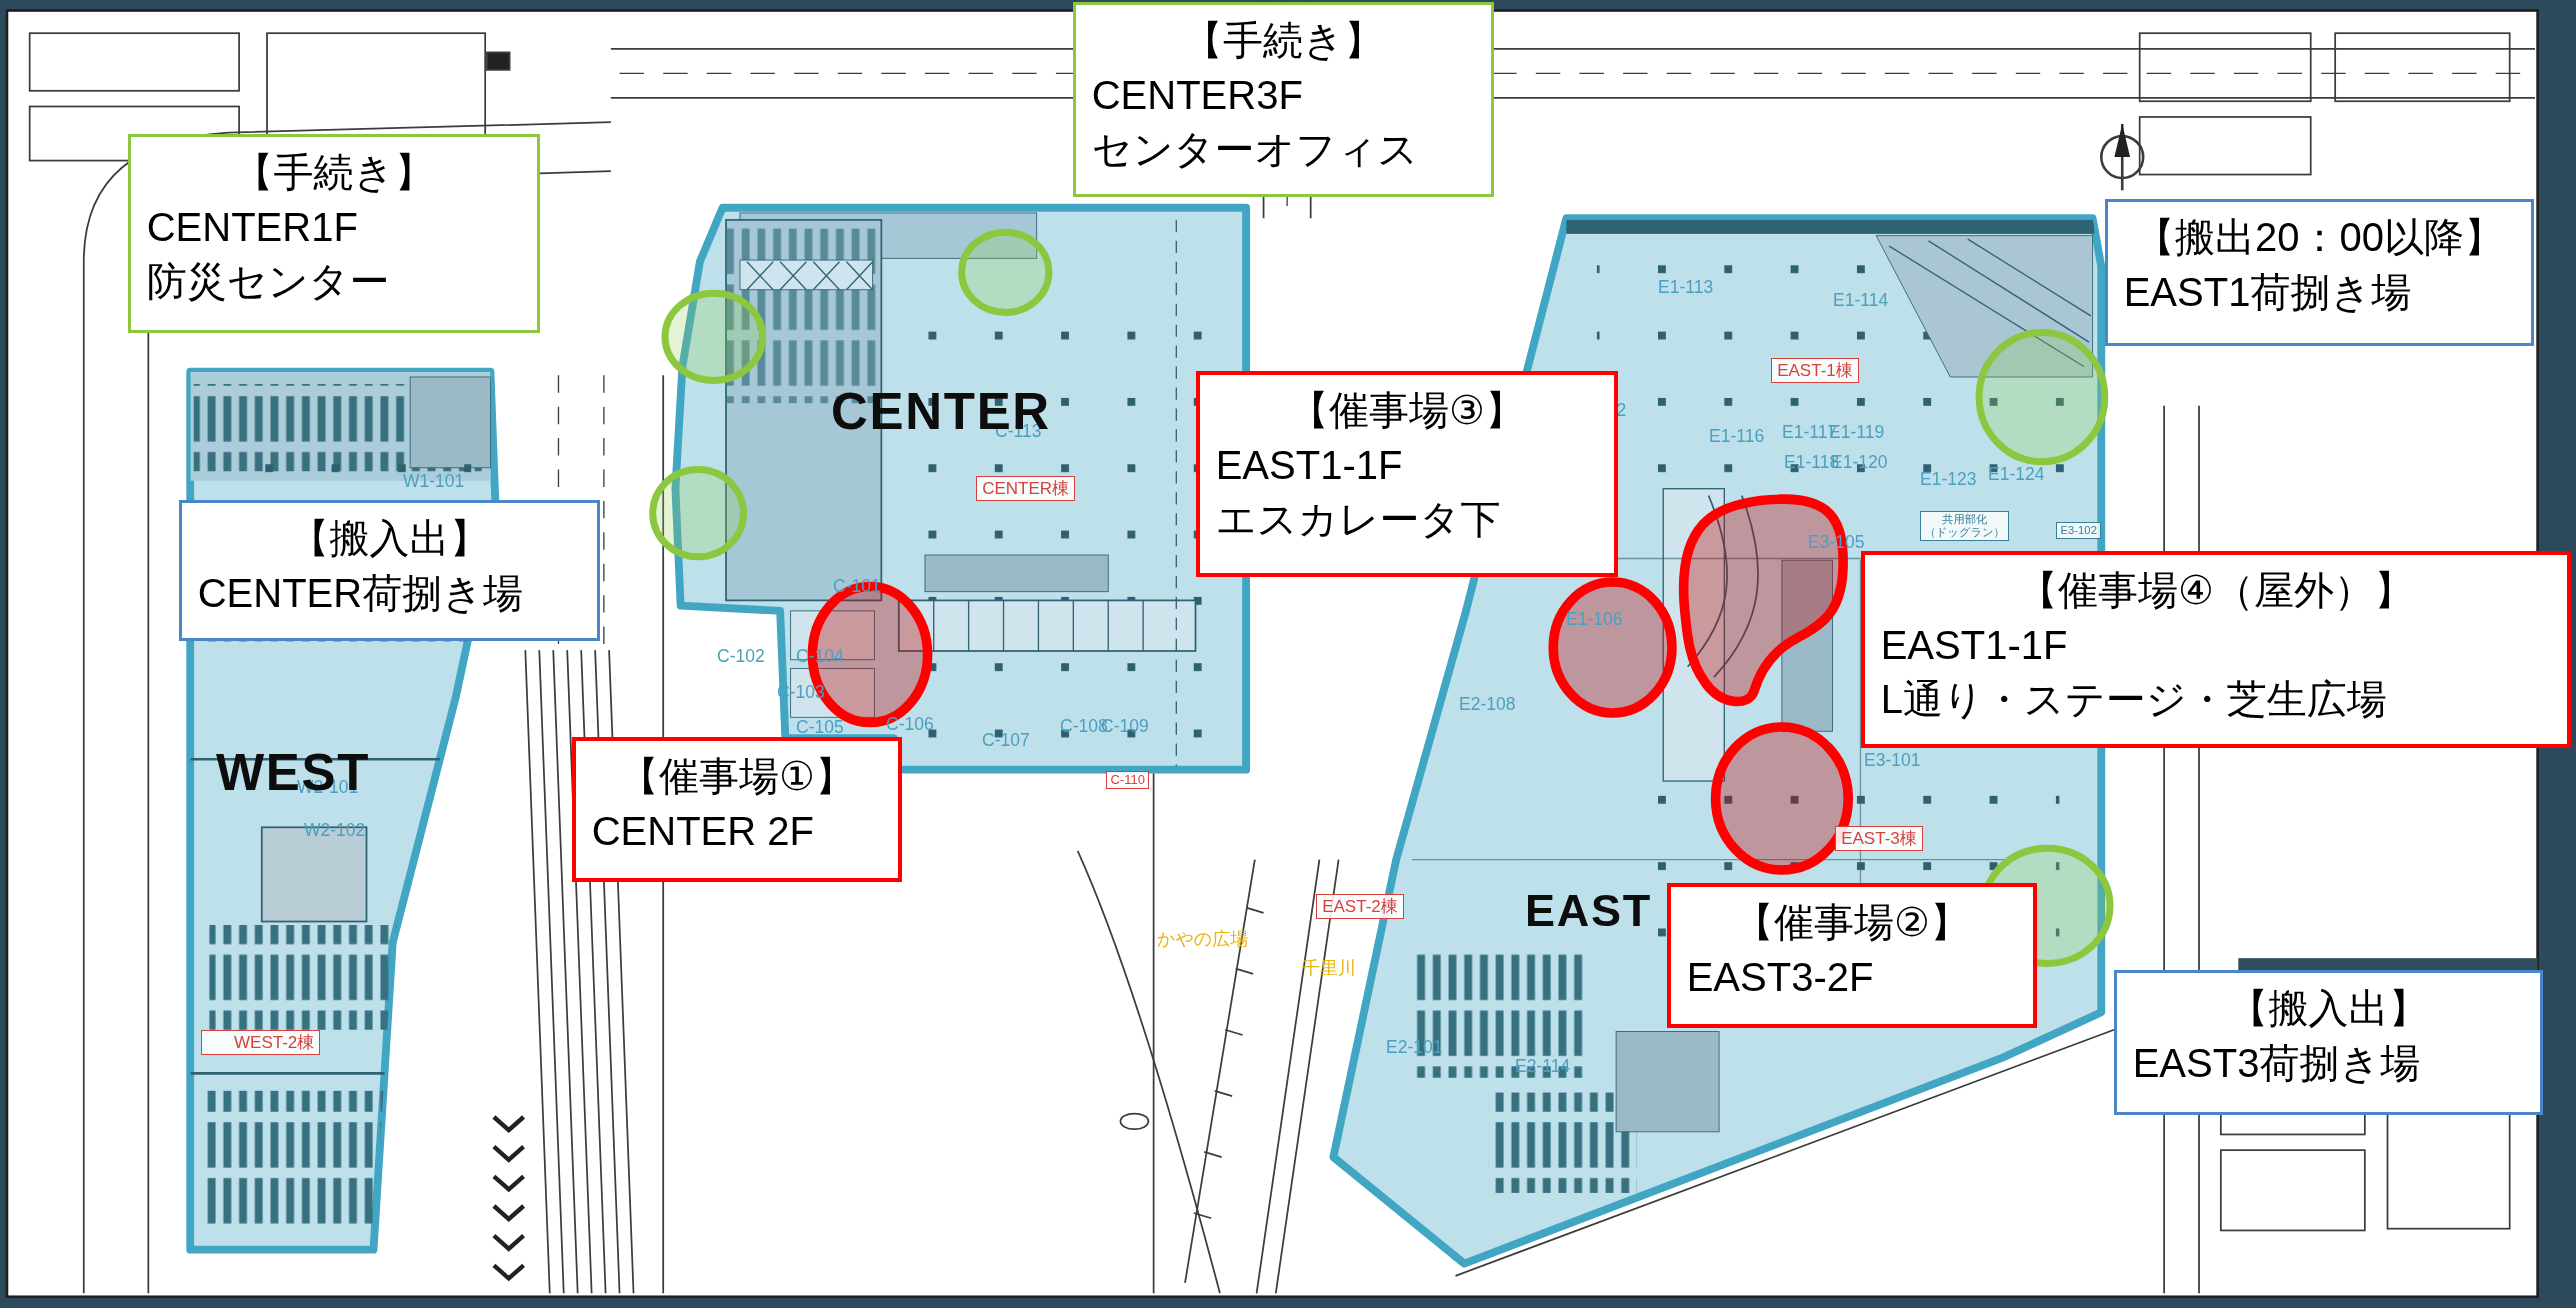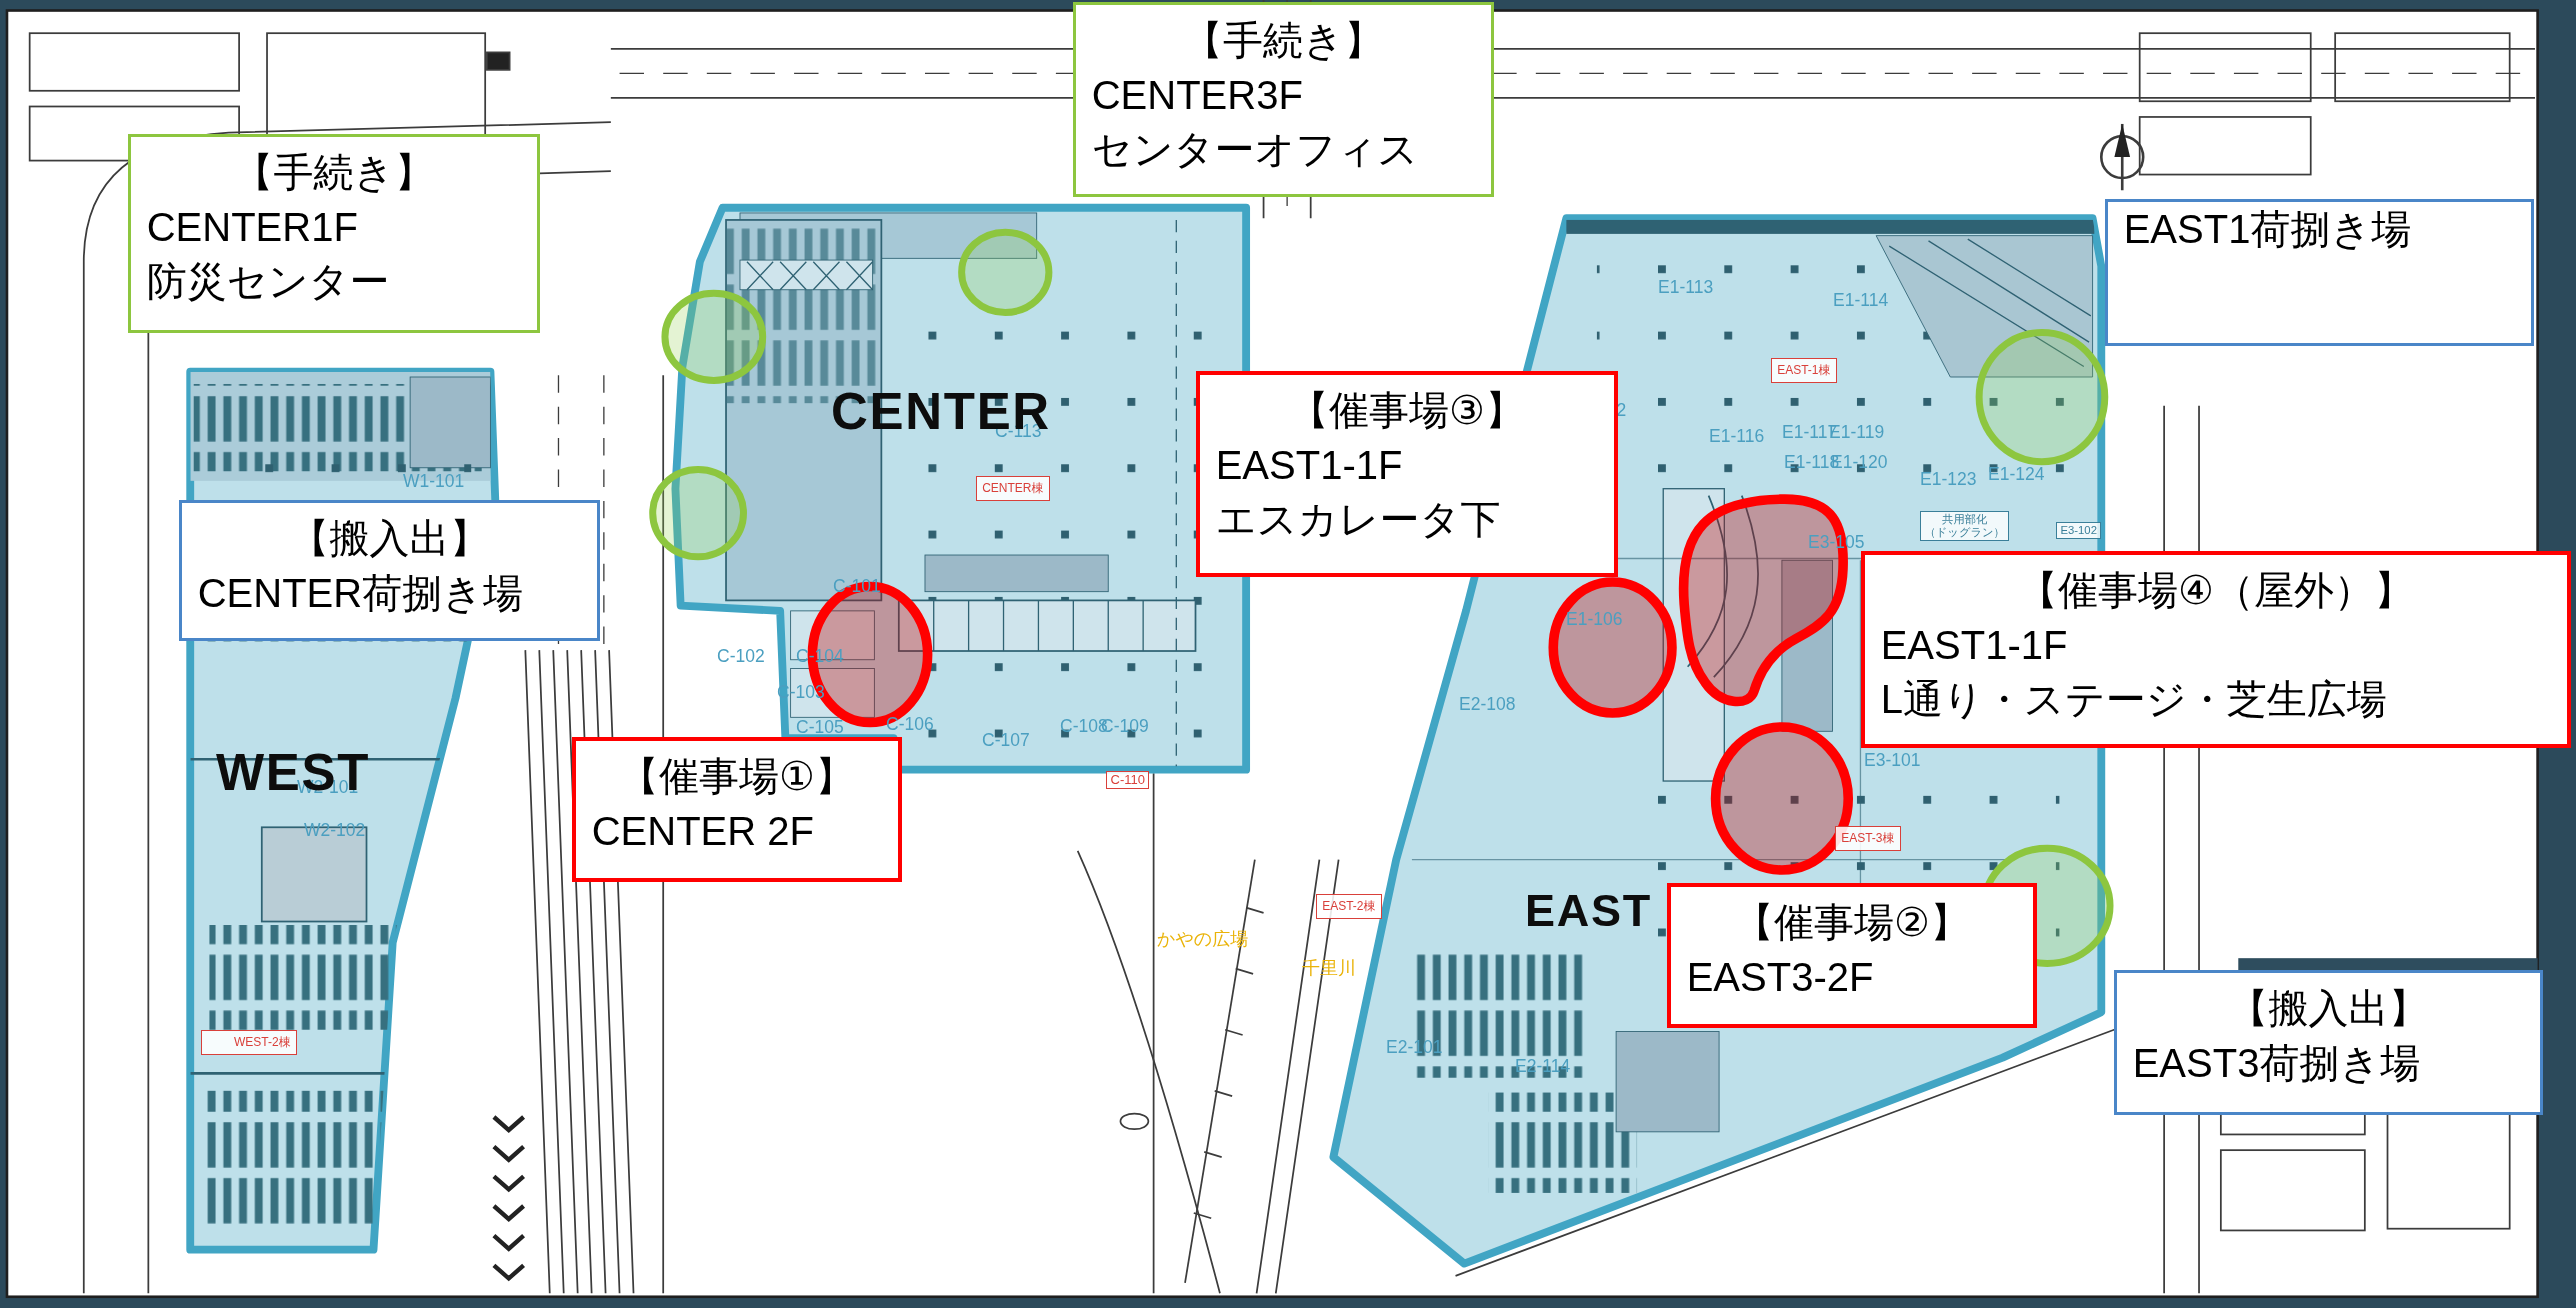--- a/index.html
+++ b/index.html
@@ -4,21 +4,21 @@
 <style>
   html,body{margin:0;padding:0;}
   body{
     width:2576px;height:1309px;position:relative;overflow:hidden;
     background:#2c4a5b;
     font-family:"Liberation Sans","DejaVu Sans",sans-serif;
   }
   svg.map{position:absolute;left:0;top:0;z-index:0;}
   
   .room-label{position:absolute;z-index:2;font-size:17.5px;color:#4b9fc0;white-space:nowrap;}
-  .red-tag{position:absolute;z-index:2;font-size:12px;color:#d9403a;border:1.7px solid #d9403a;
+  .red-tag{position:absolute;z-index:2;font-size:17px;color:#d9403a;border:1.7px solid #d9403a;
     background:rgba(255,255,255,.88);padding:0.9px 5.2px;line-height:21px;white-space:nowrap;}
   .red-tag.small{font-size:13px;line-height:15.7px;padding:0 3.5px;}
   .teal-tag{position:absolute;z-index:2;font-size:11.3px;line-height:13px;color:#3a7f99;
     border:1.7px solid #3a7f99;background:rgba(255,255,255,.8);padding:0.9px 3.5px;
     text-align:center;white-space:pre-line;}
   .small-text{position:absolute;z-index:2;font-size:18px;color:#eab308;white-space:nowrap;}
   .area-label{position:absolute;z-index:2;font-size:51px;font-weight:bold;color:#0d0d0d;
     letter-spacing:1.7px;white-space:nowrap;}
   #area-west{left:216px;top:743px;}
   #area-center{left:831px;top:382px;}
@@ -223,20 +223,21 @@
   <div class="co-line">センターオフィス</div>
 </div>
 
 <div class="callout co-green c2">
   <div class="co-title">【手続き】</div>
   <div class="co-line">CENTER1F</div>
   <div class="co-line">防災センター</div>
 </div>
 
 <div class="callout co-blue c3">
+  <div class="co-title">【搬出20：00以降】</div>
   <div class="co-line">EAST1荷捌き場</div>
 </div>
 
 <div class="callout co-blue c4">
   <div class="co-title">【搬入出】</div>
   <div class="co-line">CENTER荷捌き場</div>
 </div>
 
 <div class="callout co-blue c5">
   <div class="co-title">【搬入出】</div>

